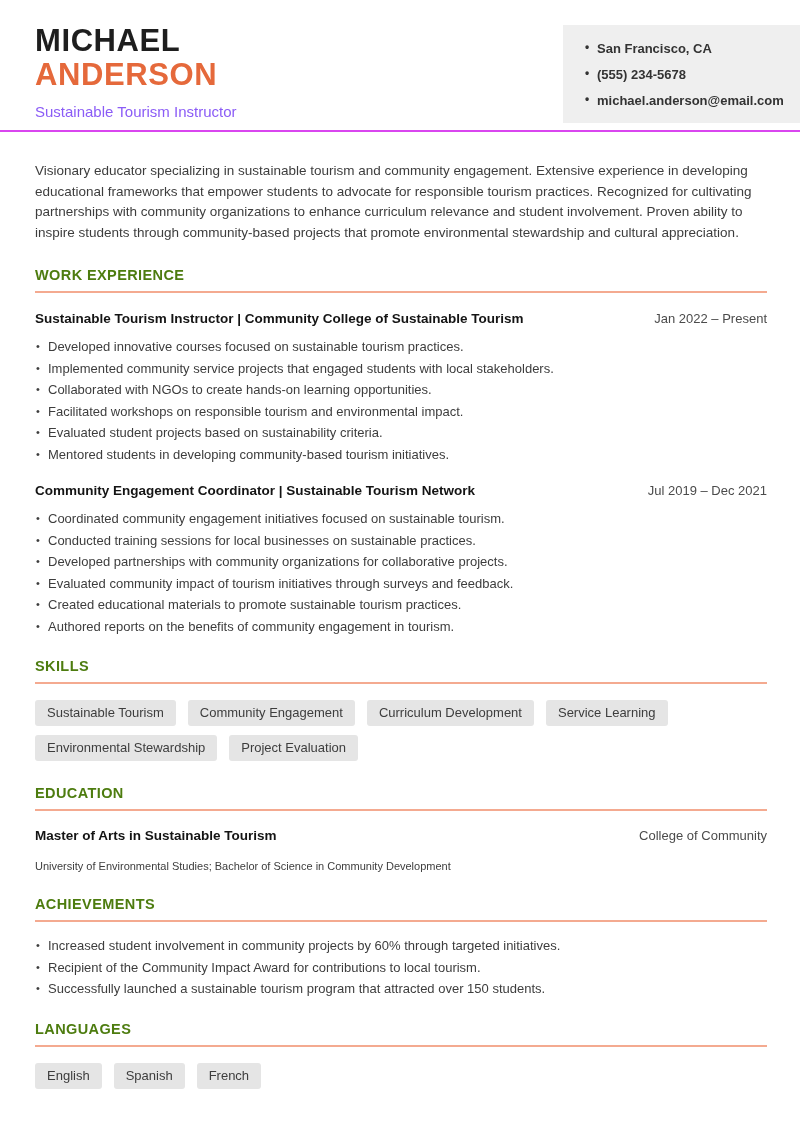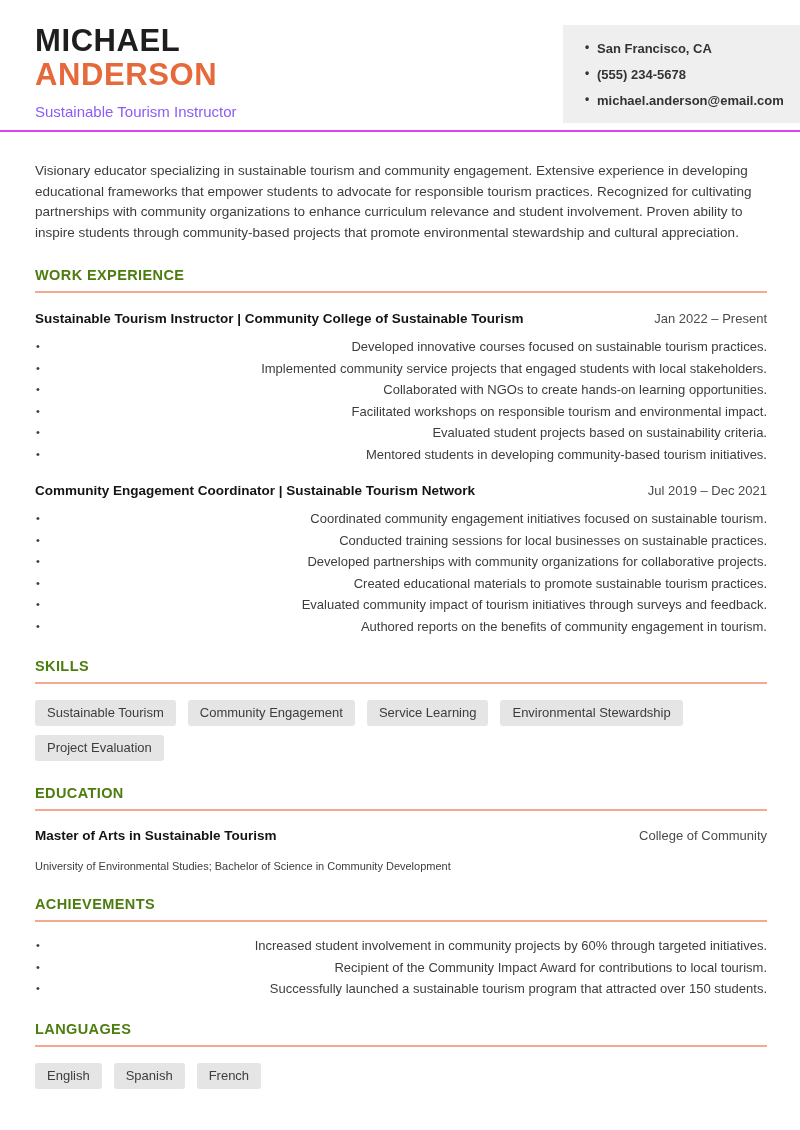--- a/index.html
+++ b/index.html
@@ -64,21 +64,21 @@
     padding-bottom: 8px;
     border-bottom: 2px solid #f4aa90;
   }
 
   .job { margin-top: 17px; }
   .job + .job { margin-top: 20px; }
   .row-head { display: flex; justify-content: space-between; align-items: baseline; }
   .row-head h3 { font-size: 13.5px; line-height: 17px; font-weight: 700; color: #141414; }
   .row-head .date { font-size: 13px; color: #4b4b4b; white-space: nowrap; padding-left: 12px; }
 
-  ul.bullets { list-style: none; margin-top: 12px; text-align: right; }
+  ul.bullets { list-style: none; margin-top: 12px; }
   ul.bullets li {
     position: relative;
     padding-left: 13px;
     font-size: 13px;
     line-height: 15.5px;
     color: #3d3d3d;
     margin-bottom: 6px;
   }
   ul.bullets li::before {
     content: "•";
@@ -158,37 +158,38 @@
           <span class="date">Jul 2019 – Dec 2021</span>
         </div>
         <ul class="bullets">
 
             <li>Coordinated community engagement initiatives focused on sustainable tourism.</li>
 
             <li>Conducted training sessions for local businesses on sustainable practices.</li>
 
             <li>Developed partnerships with community organizations for collaborative projects.</li>
 
+            <li>Evaluated community impact of tourism initiatives through surveys and feedback.</li>
+
             <li>Created educational materials to promote sustainable tourism practices.</li>
-
-            <li>Evaluated community impact of tourism initiatives through surveys and feedback.</li>
 
             <li>Authored reports on the benefits of community engagement in tourism.</li>
           </ul>
       </div>
     </section>
 
     <section>
       <h2 class="sec-title">SKILLS</h2>
       <div class="chips">
 
           <span class="chip">Sustainable Tourism</span>
 
           <span class="chip">Community Engagement</span>
 
+          <span class="chip">Curriculum Development</span>
 
           <span class="chip">Service Learning</span>
 
           <span class="chip">Environmental Stewardship</span>
 
           <span class="chip">Project Evaluation</span>
         </div>
     </section>
 
     <section>

